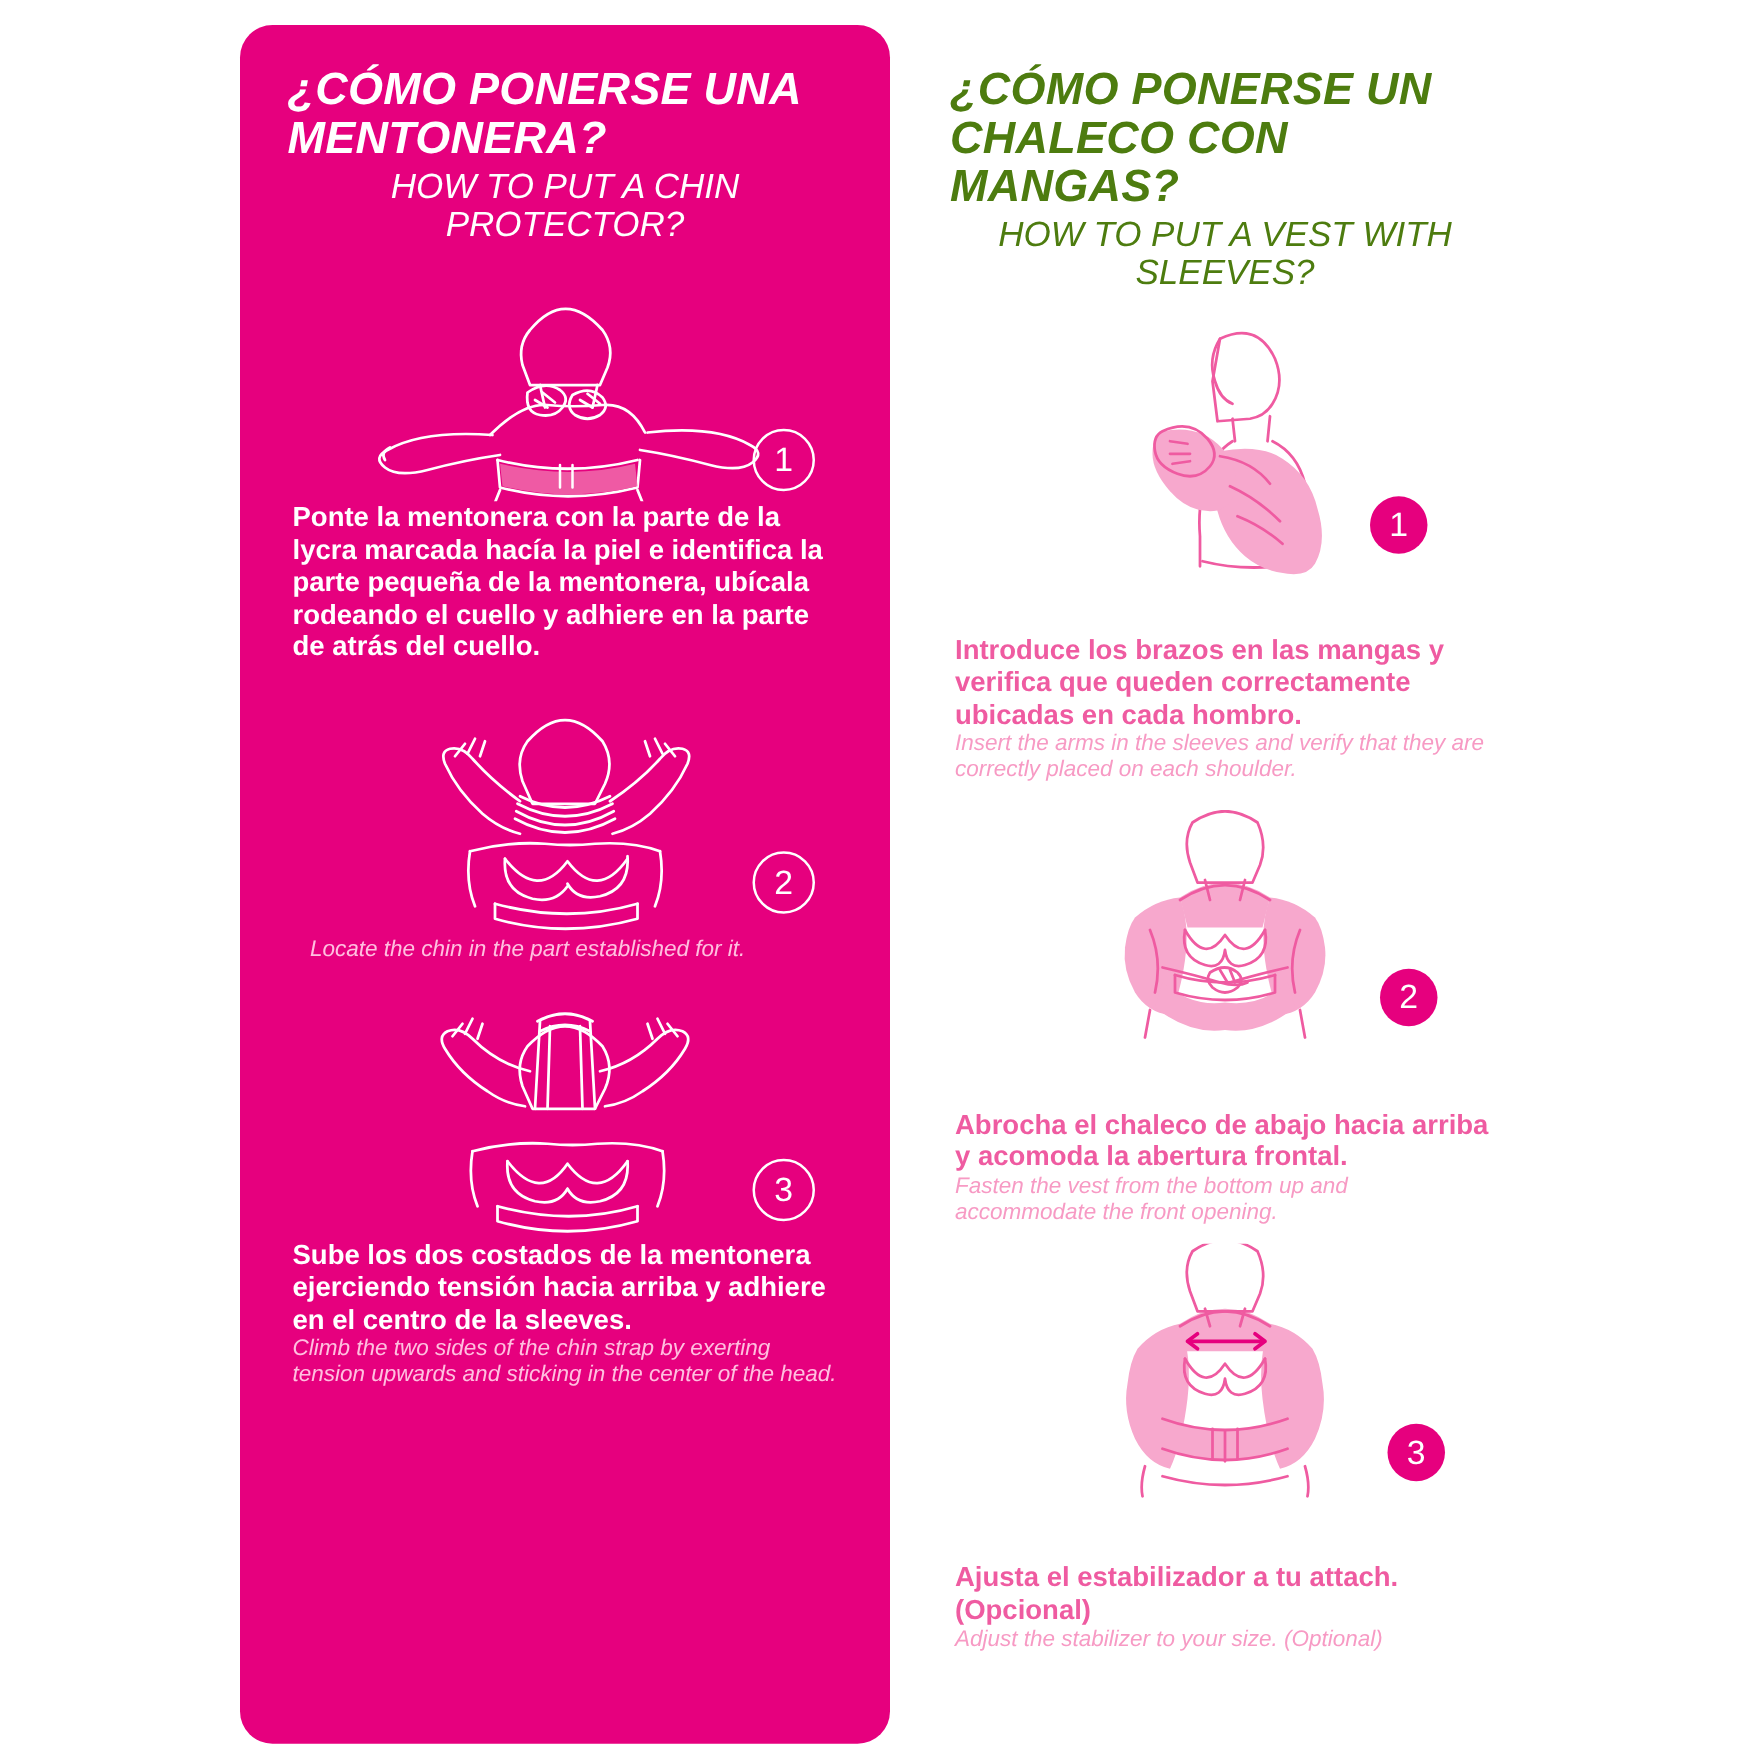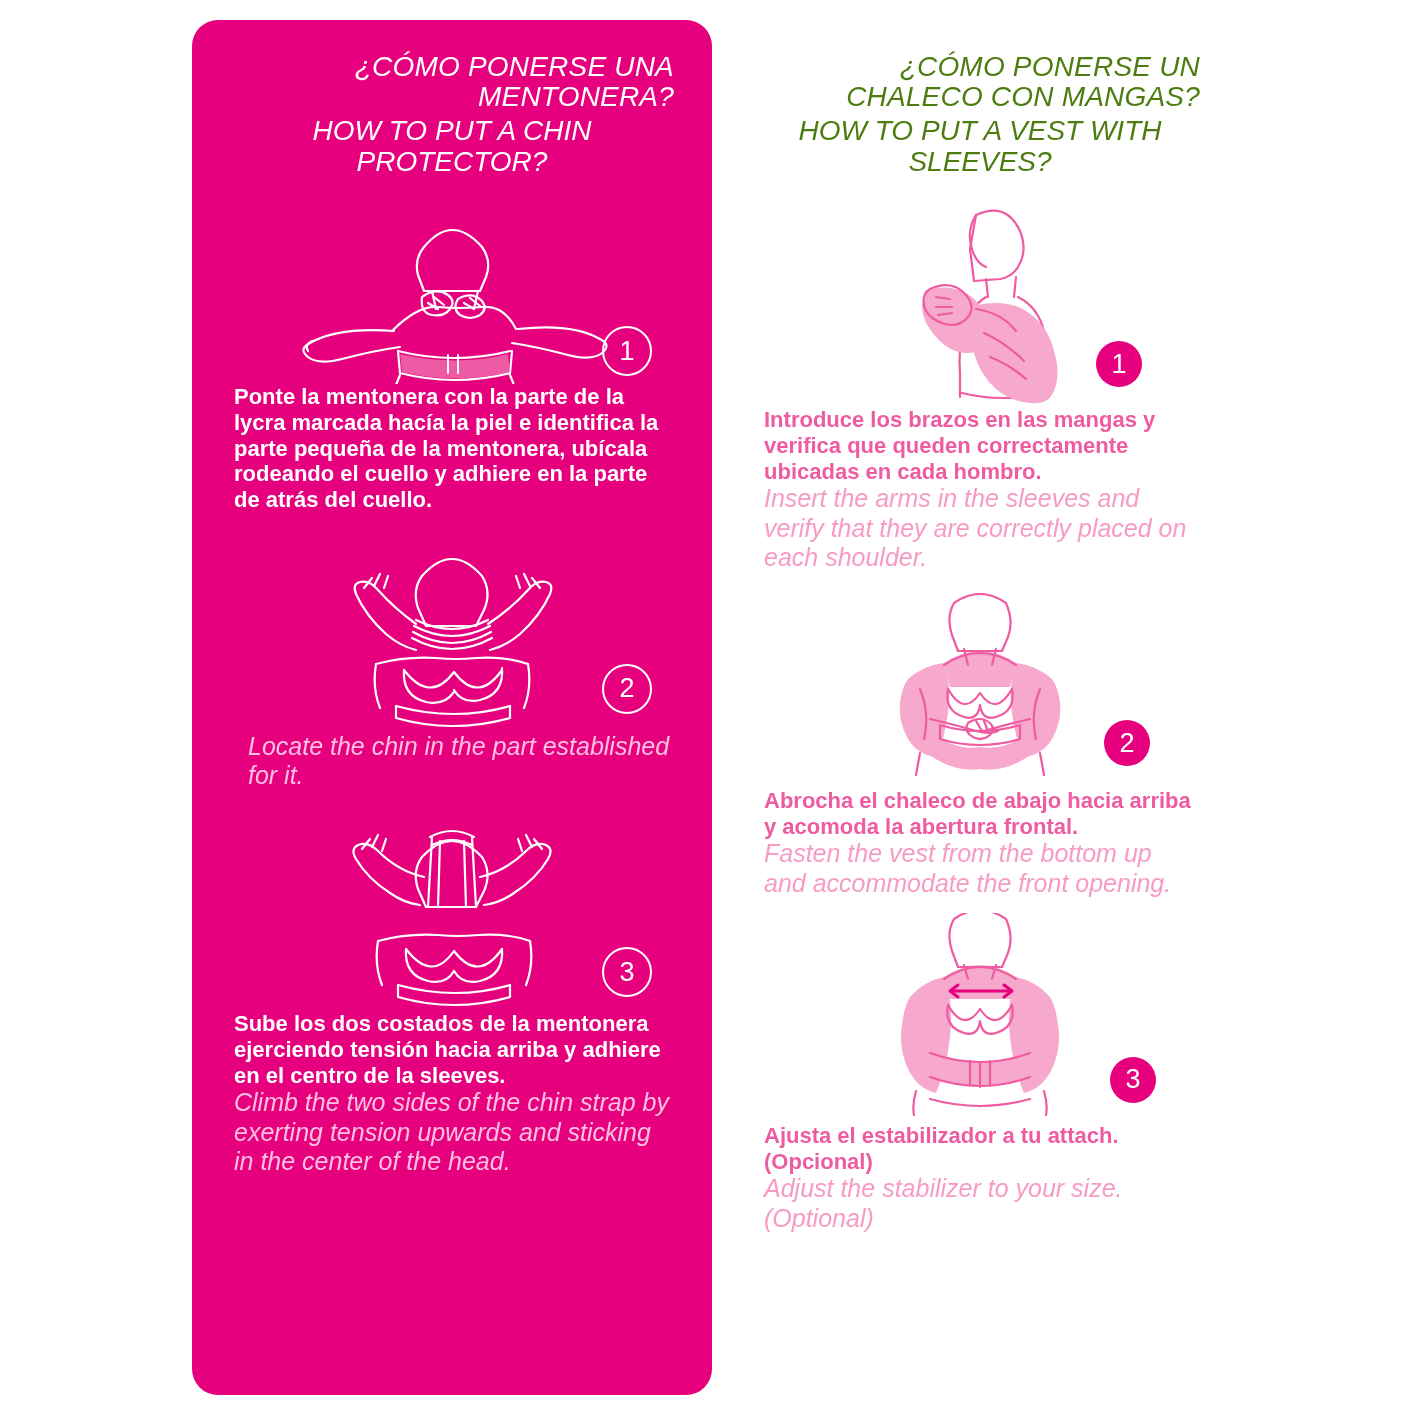--- a/index.html
+++ b/index.html
@@ -42,24 +42,24 @@
     left: 740px;
     top: 20px;
     width: 480px;
     height: 1375px;
     box-sizing: border-box;
     padding: 32px 20px 20px 20px;
     color: #e6007e;
   }
 
   .title-es {
-    font-weight: normal;
+    font-weight: bold;
     font-style: italic;
-    text-align: right;
-    font-size: 28px;
+    text-align: left;
+    font-size: 36px;
     line-height: 1.08;
     letter-spacing: 0.2px;
     margin: 0 0 4px 0;
     text-transform: uppercase;
   }
   .title-en {
     font-style: italic;
     text-align: center;
     font-size: 28px;
     line-height: 1.1;
@@ -102,28 +102,28 @@
     border: none;
   }
 
   .text-es {
     font-size: 22px;
     line-height: 1.17;
     margin: 0;
     font-weight: bold;
   }
   .text-en {
-    font-size: 25px;
+    font-size: 18px;
     line-height: 1.17;
     font-style: italic;
     margin: 0;
   }
   .panel-left .text-es { color: #ffffff; }
   .panel-left .text-en { color: #ffc0e0; }
-  .panel-right .text-es { color: #ef5ba1; }
+  .panel-right .text-es { color: #ef5ba1; margin-top: 44px; }
   .panel-right .text-en { color: #f79ac4; }
 
   .caption { padding: 0 4px; }
 
   svg { display: block; }
 </style>
 </head>
 <body>
 
 <div class="page">

